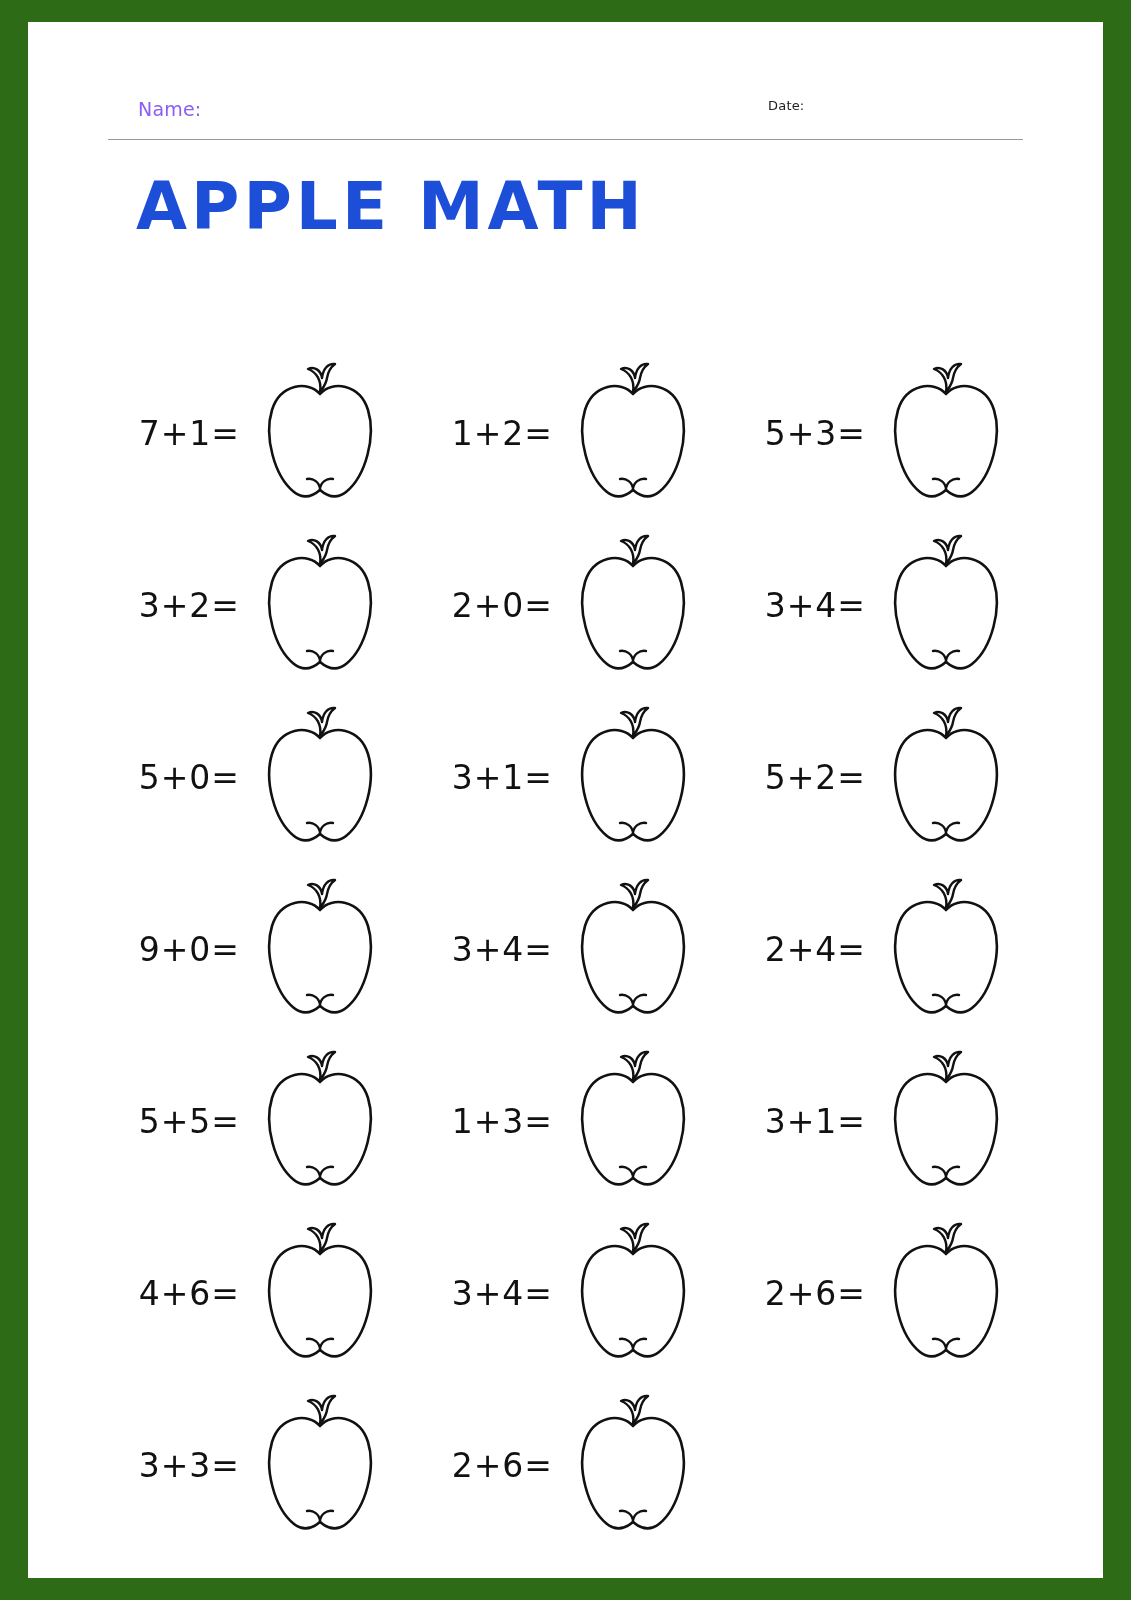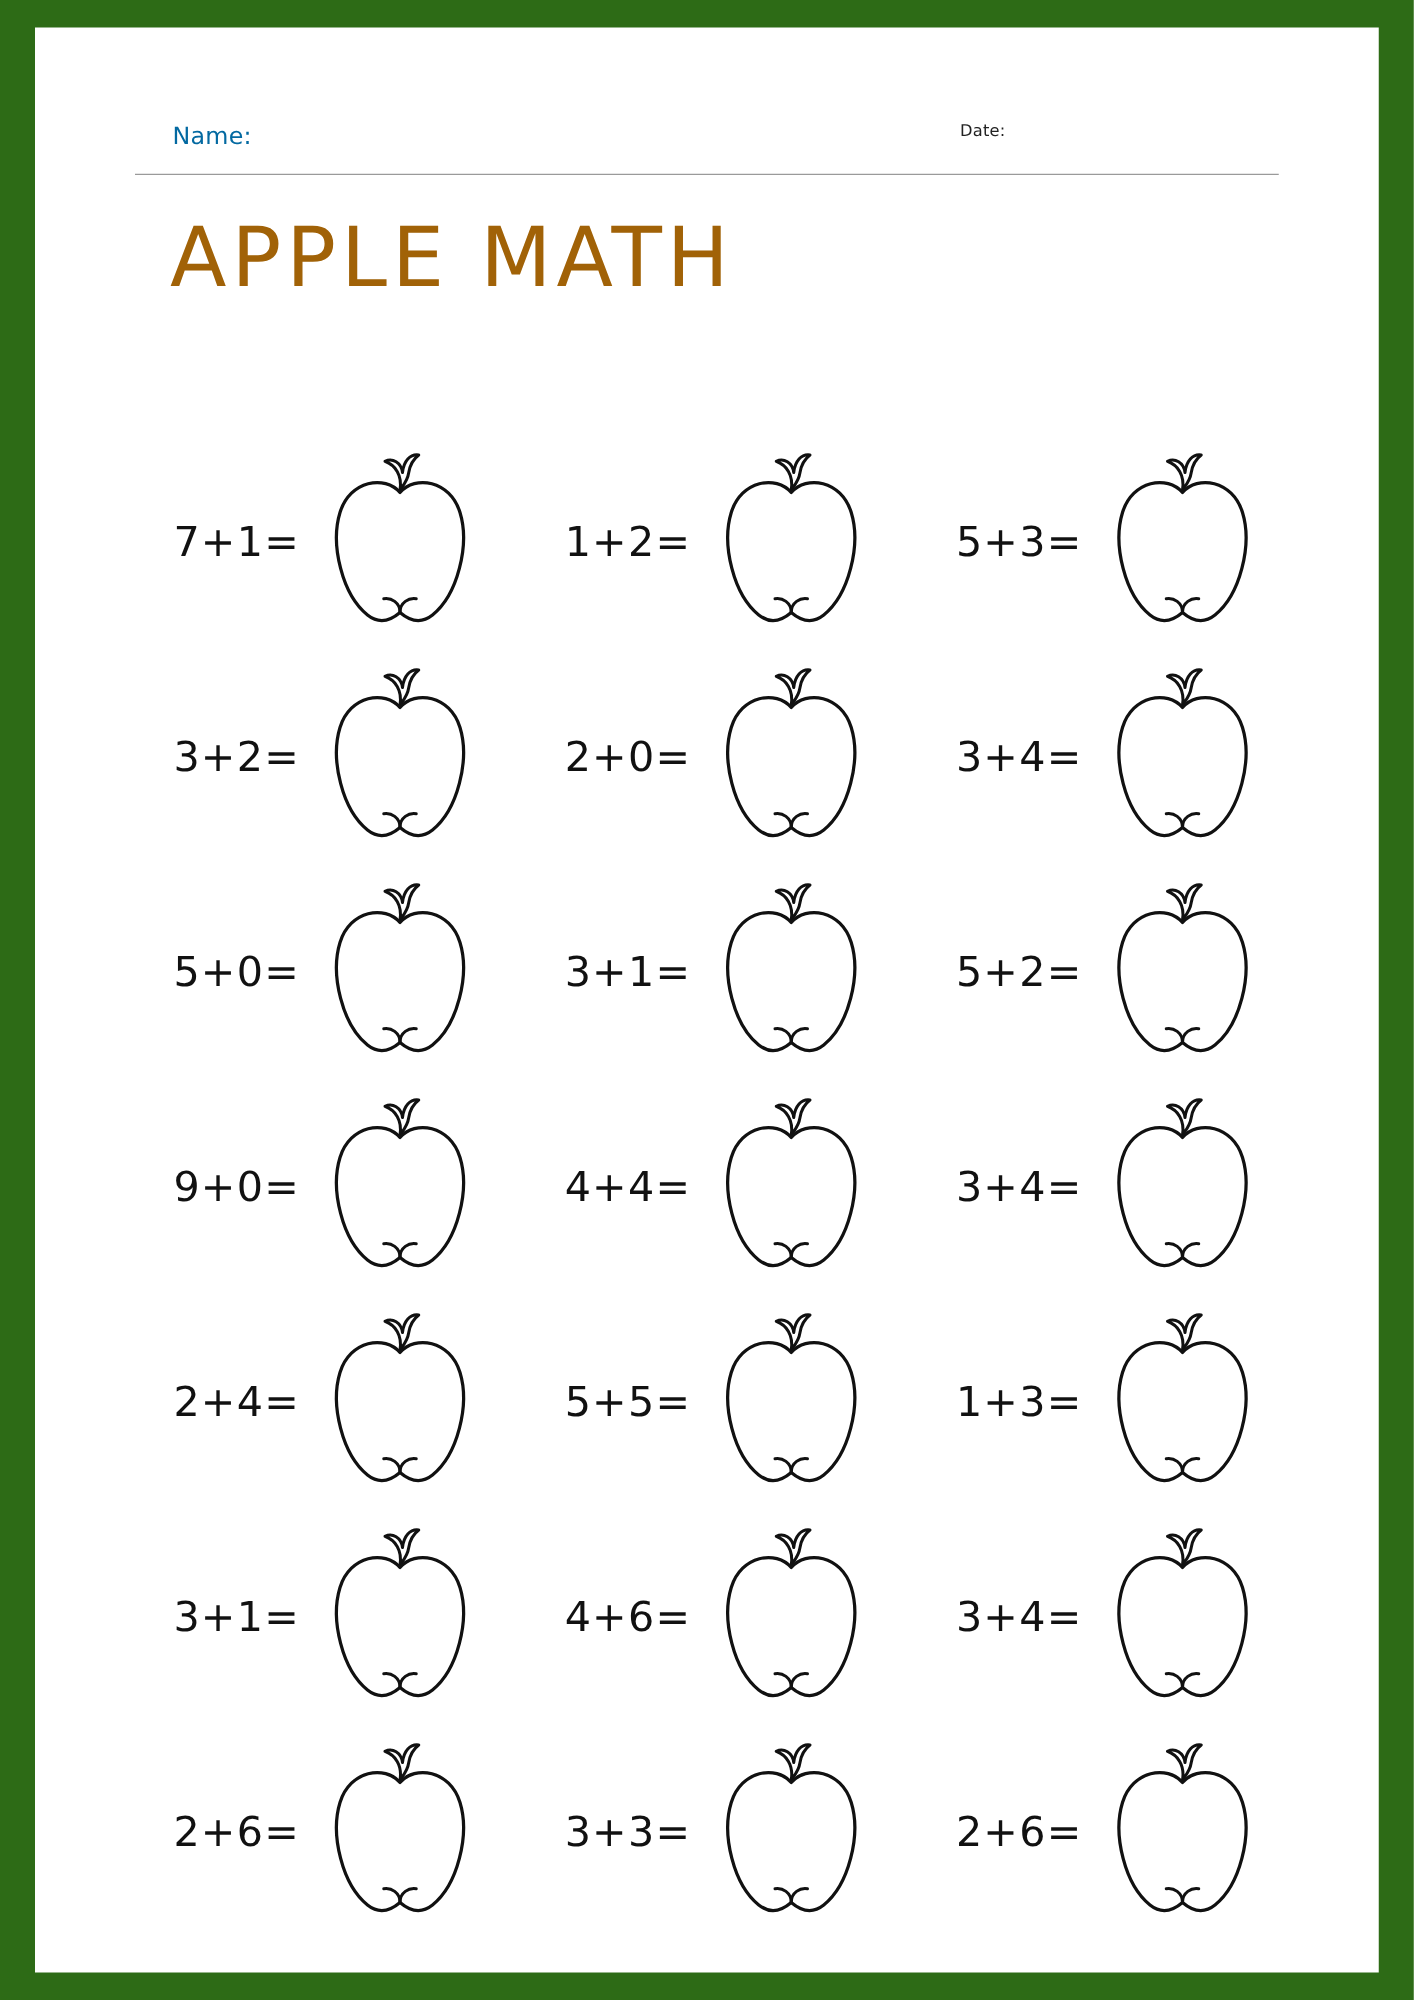--- a/index.html
+++ b/index.html
@@ -29,41 +29,41 @@
     width: 915px;
     height: 48px;
     border-bottom: 1.5px solid #9a9a9a;
     box-sizing: border-box;
   }
   .name-label {
     position: absolute;
     left: 30px;
     top: 6px;
     font-size: 19px;
-    color: #0369a1;
+    color: #8b5cf6;
     letter-spacing: 0.2px;
     text-align: right;
   }
   .date-label {
     position: absolute;
     left: 660px;
     top: 6px;
     font-size: 13px;
     color: #222;
     letter-spacing: 0.2px;
   }
   .title {
     position: absolute;
     left: 108px;
     top: 152px;
     font-family: "DejaVu Sans", sans-serif;
-    font-weight: normal;
+    font-weight: bold;
     font-size: 66px;
     letter-spacing: 4px;
-    color: #a16207;
+    color: #1d4ed8;
     line-height: 1;
   }
   .subtitle {
     position: absolute;
     left: 112px;
     top: 262px;
     font-size: 25px;
     color: #1c1c1c;
     letter-spacing: 0.2px;
   }
@@ -247,32 +247,20 @@
         <svg width="140" height="150" viewBox="0 0 140 150">
           <path d="M70 34 C72 22 66 14 58 11 C64 8 71 12 72 20 C73 11 78 5 85 6 C81 9 78 14 77 20 C76 27 72 31 70 34 Z" fill="none" stroke="#111" stroke-width="2.4" stroke-linejoin="round"></path>
           <path d="M70 36 C58 22 30 26 22 52 C14 78 24 118 44 134 C54 142 63 138 70 132 C77 138 86 142 96 134 C116 118 126 78 118 52 C110 26 82 22 70 36 Z" fill="none" stroke="#111" stroke-width="2.6" stroke-linejoin="round"></path>
           <path d="M70 132 C70 124 63 120 57 121" fill="none" stroke="#111" stroke-width="2.4" stroke-linecap="round"></path>
           <path d="M70 132 C70 124 77 120 83 121" fill="none" stroke="#111" stroke-width="2.4" stroke-linecap="round"></path>
         </svg>
         <span class="answer"></span>
       </span>
     </div>
 
-    <div class="cell">
-      <span class="expr">4+4=</span>
-      <span class="apple-wrap">
-        <svg width="140" height="150" viewBox="0 0 140 150">
-          <path d="M70 34 C72 22 66 14 58 11 C64 8 71 12 72 20 C73 11 78 5 85 6 C81 9 78 14 77 20 C76 27 72 31 70 34 Z" fill="none" stroke="#111" stroke-width="2.4" stroke-linejoin="round"></path>
-          <path d="M70 36 C58 22 30 26 22 52 C14 78 24 118 44 134 C54 142 63 138 70 132 C77 138 86 142 96 134 C116 118 126 78 118 52 C110 26 82 22 70 36 Z" fill="none" stroke="#111" stroke-width="2.6" stroke-linejoin="round"></path>
-          <path d="M70 132 C70 124 63 120 57 121" fill="none" stroke="#111" stroke-width="2.4" stroke-linecap="round"></path>
-          <path d="M70 132 C70 124 77 120 83 121" fill="none" stroke="#111" stroke-width="2.4" stroke-linecap="round"></path>
-        </svg>
-        <span class="answer"></span>
-      </span>
-    </div>
 
     <div class="cell">
       <span class="expr">3+4=</span>
       <span class="apple-wrap">
         <svg width="140" height="150" viewBox="0 0 140 150">
           <path d="M70 34 C72 22 66 14 58 11 C64 8 71 12 72 20 C73 11 78 5 85 6 C81 9 78 14 77 20 C76 27 72 31 70 34 Z" fill="none" stroke="#111" stroke-width="2.4" stroke-linejoin="round"></path>
           <path d="M70 36 C58 22 30 26 22 52 C14 78 24 118 44 134 C54 142 63 138 70 132 C77 138 86 142 96 134 C116 118 126 78 118 52 C110 26 82 22 70 36 Z" fill="none" stroke="#111" stroke-width="2.6" stroke-linejoin="round"></path>
           <path d="M70 132 C70 124 63 120 57 121" fill="none" stroke="#111" stroke-width="2.4" stroke-linecap="round"></path>
           <path d="M70 132 C70 124 77 120 83 121" fill="none" stroke="#111" stroke-width="2.4" stroke-linecap="round"></path>
         </svg>

